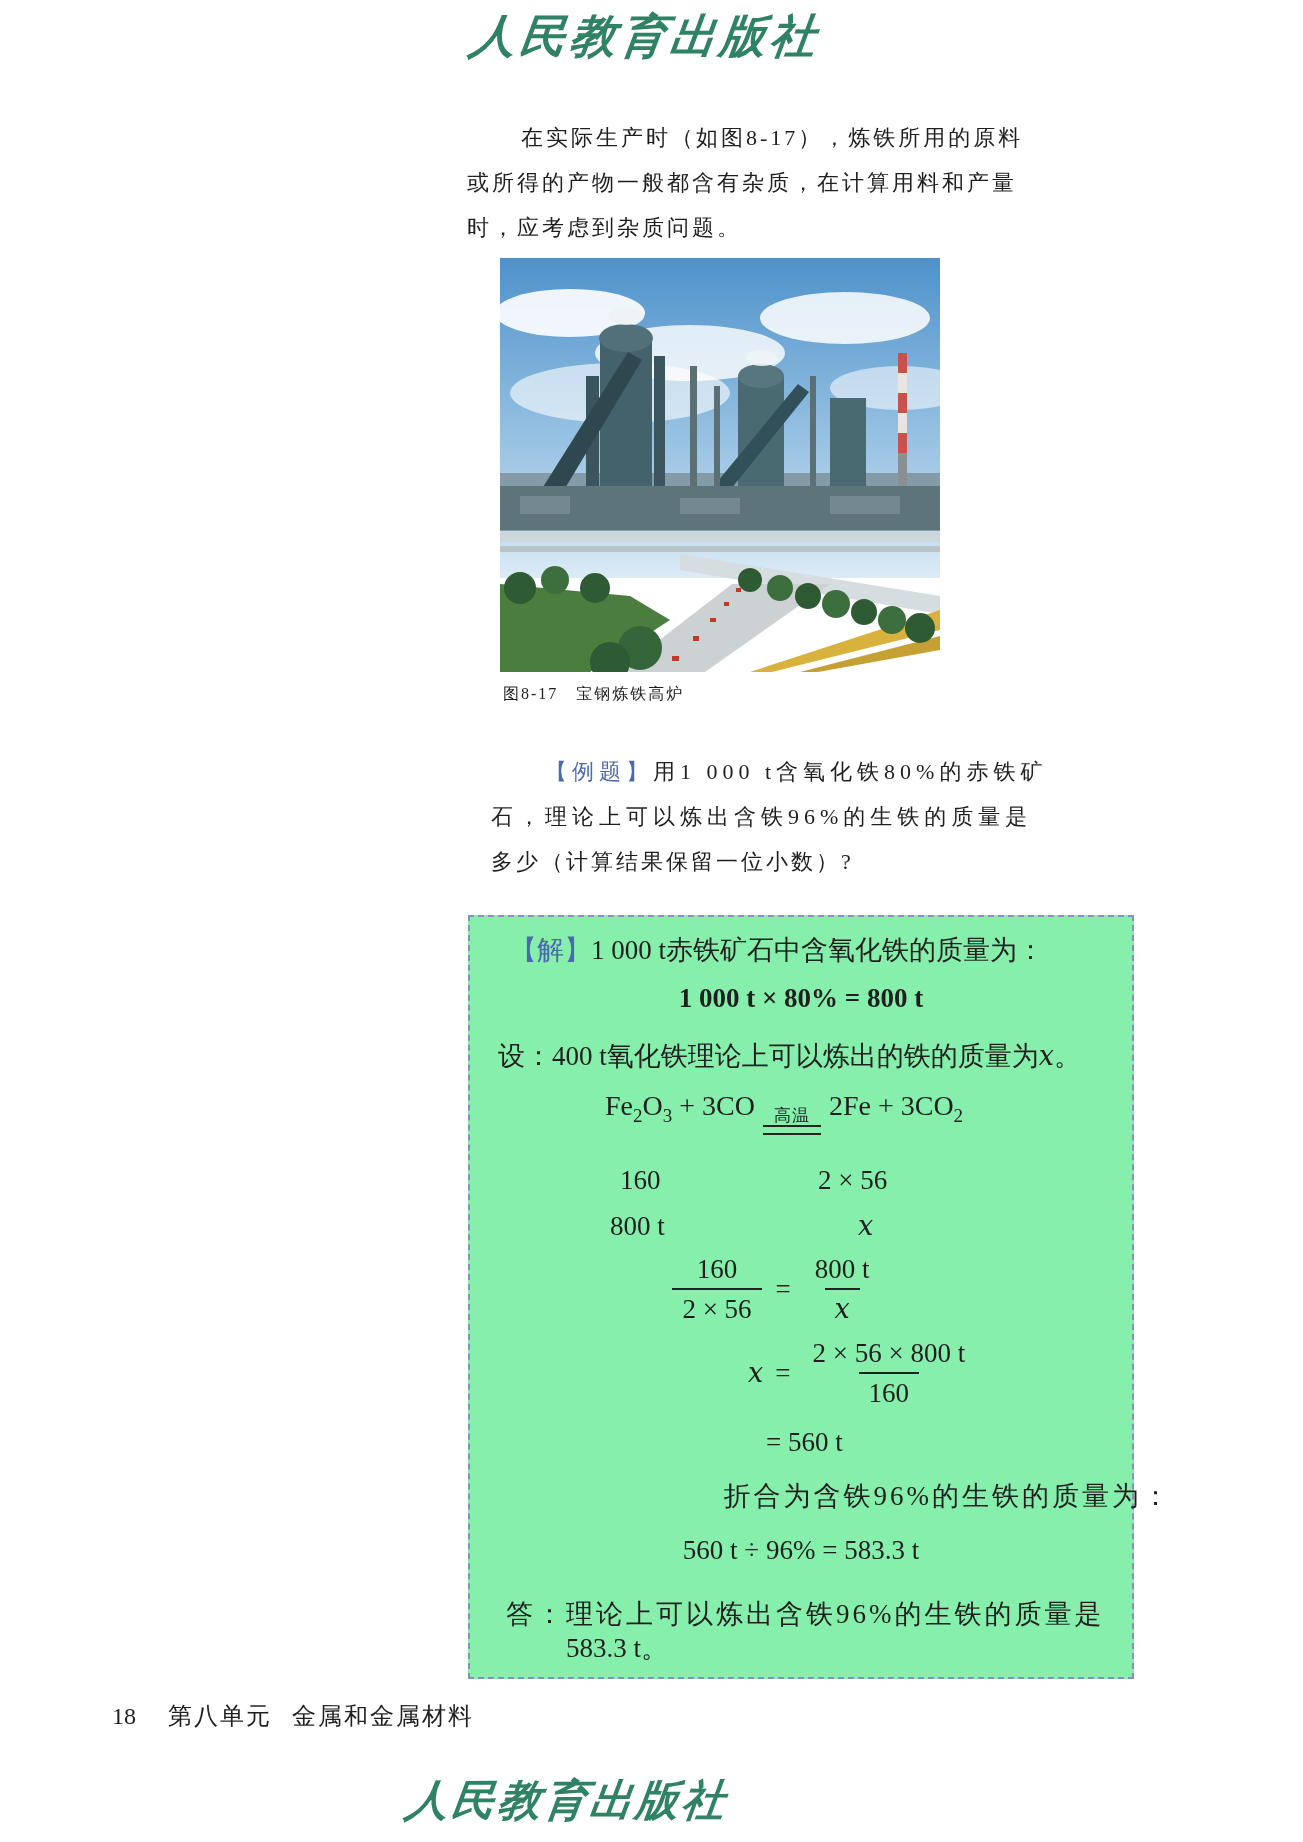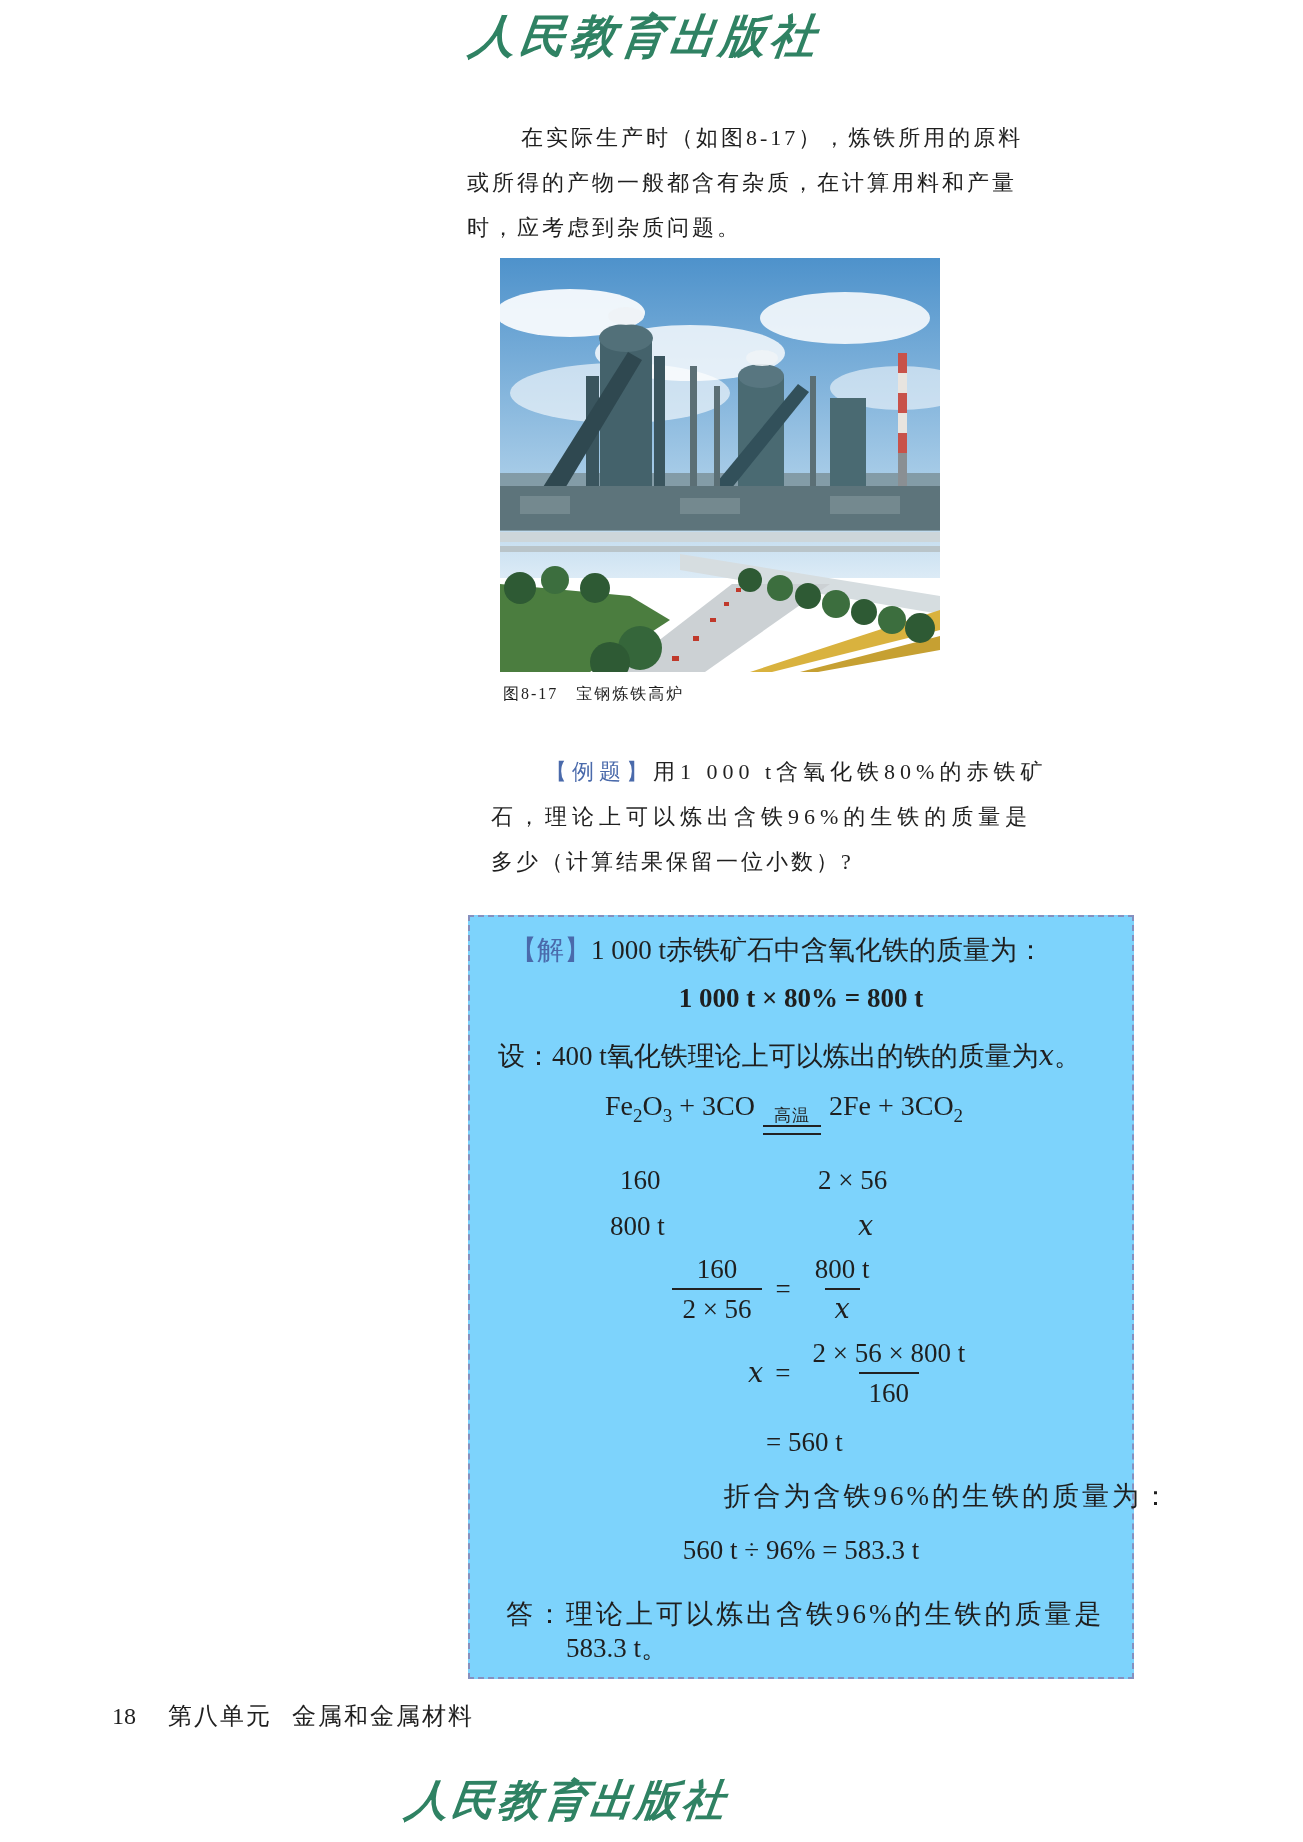--- a/index.html
+++ b/index.html
@@ -20,21 +20,21 @@
   .ex{letter-spacing:5px;}
   .blue{color:#4a6aab;}
 
   
   .photo{position:absolute;left:500px;top:258px;width:440px;height:414px;display:block;}
 
   .caption{position:absolute;left:503px;top:684px;font-size:16px;letter-spacing:2px;}
 
   
   .solution-box{position:absolute;left:468px;top:915px;width:666px;height:764px;
-                box-sizing:border-box;background:#7dd3fc;border:2px dashed #8690bf;}
+                box-sizing:border-box;background:#86efac;border:2px dashed #8690bf;}
   .srow{position:absolute;left:0;width:100%;font-size:27px;line-height:34px;white-space:nowrap;}
   .srow.center{text-align:center;}
   .sp3{letter-spacing:3px;}
   .var{font-style:italic;font-family:"DejaVu Serif",serif;}
 
   
   .eq{font-size:28px;}
   .eq sub{font-size:19px;}
   .rxn-cond{display:inline-flex;flex-direction:column;align-items:center;
             margin:0 8px;vertical-align:-6px;}

